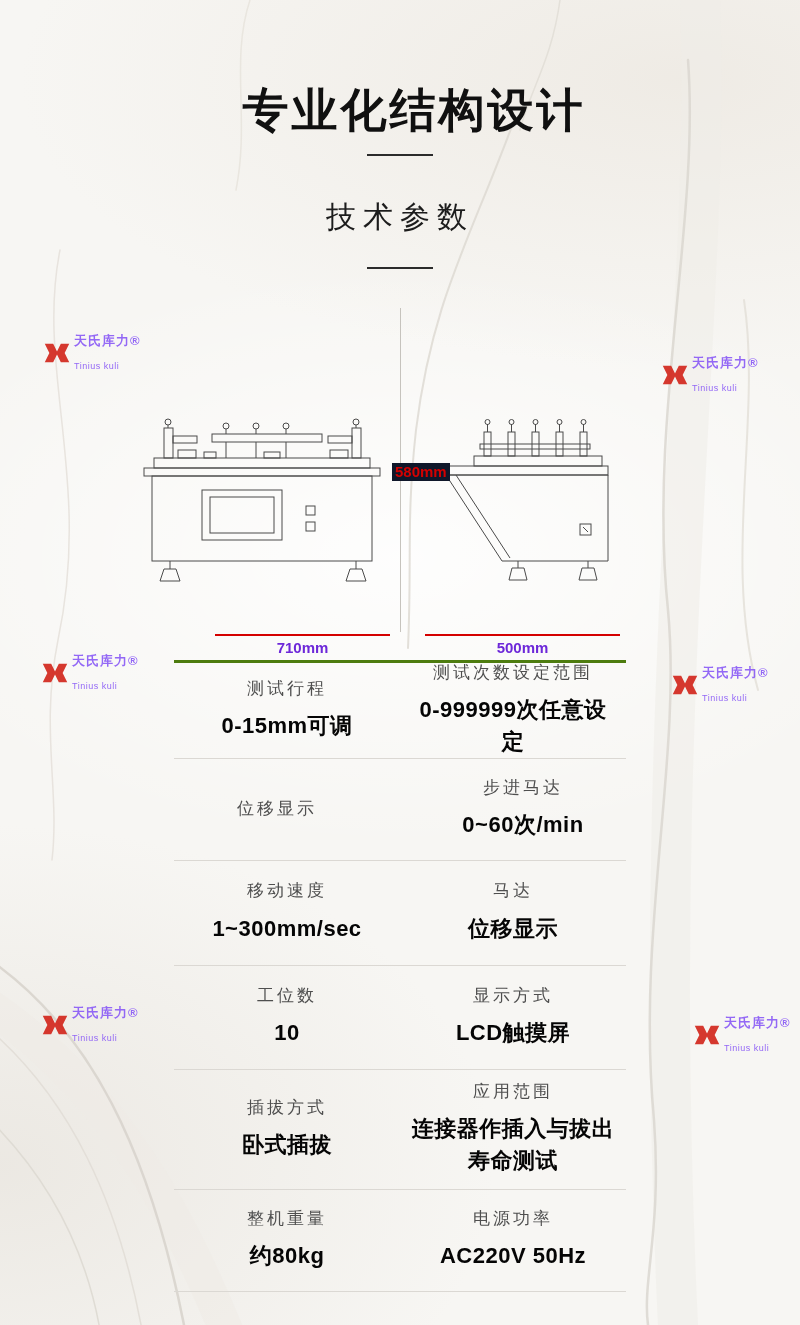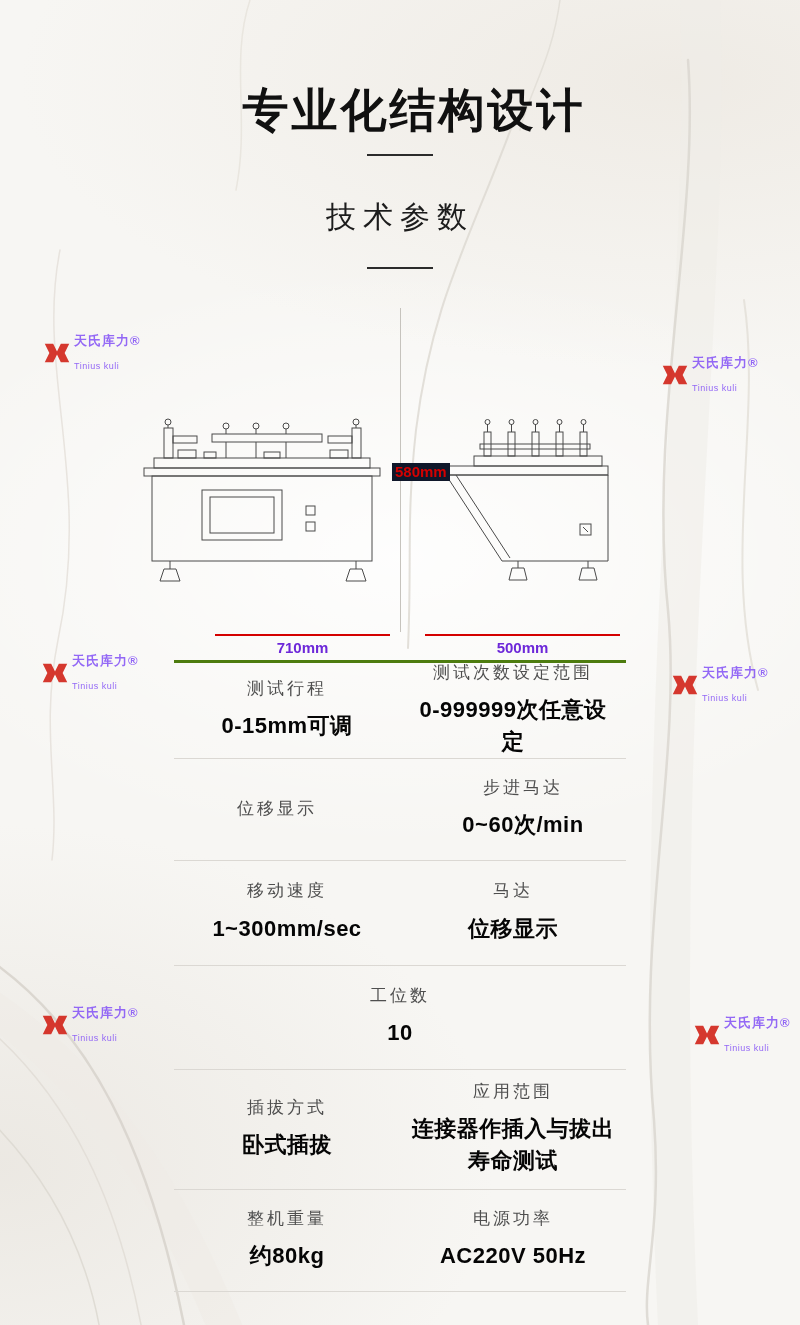--- a/index.html
+++ b/index.html
@@ -268,20 +268,24 @@
         <div class="spec-label">马达</div>
         <div class="spec-value">位移显示</div>
       </div>
     </div>
 
     <div class="spec-row">
       <div class="spec-cell">
         <div class="spec-label">工位数</div>
         <div class="spec-value">10</div>
       </div>
+      <div class="spec-cell">
+        <div class="spec-label">显示方式</div>
+        <div class="spec-value">LCD触摸屏</div>
+      </div>
     </div>
 
     <div class="spec-row">
       <div class="spec-cell">
         <div class="spec-label">插拔方式</div>
         <div class="spec-value">卧式插拔</div>
       </div>
       <div class="spec-cell">
         <div class="spec-label">应用范围</div>
         <div class="spec-value">连接器作插入与拔出寿命测试</div>

